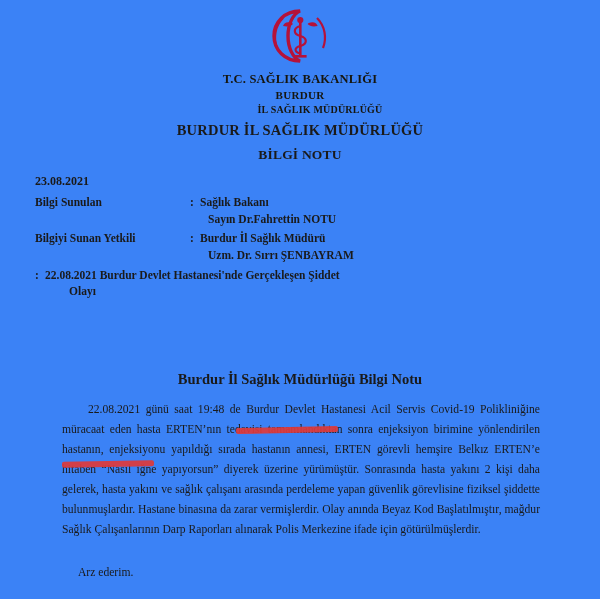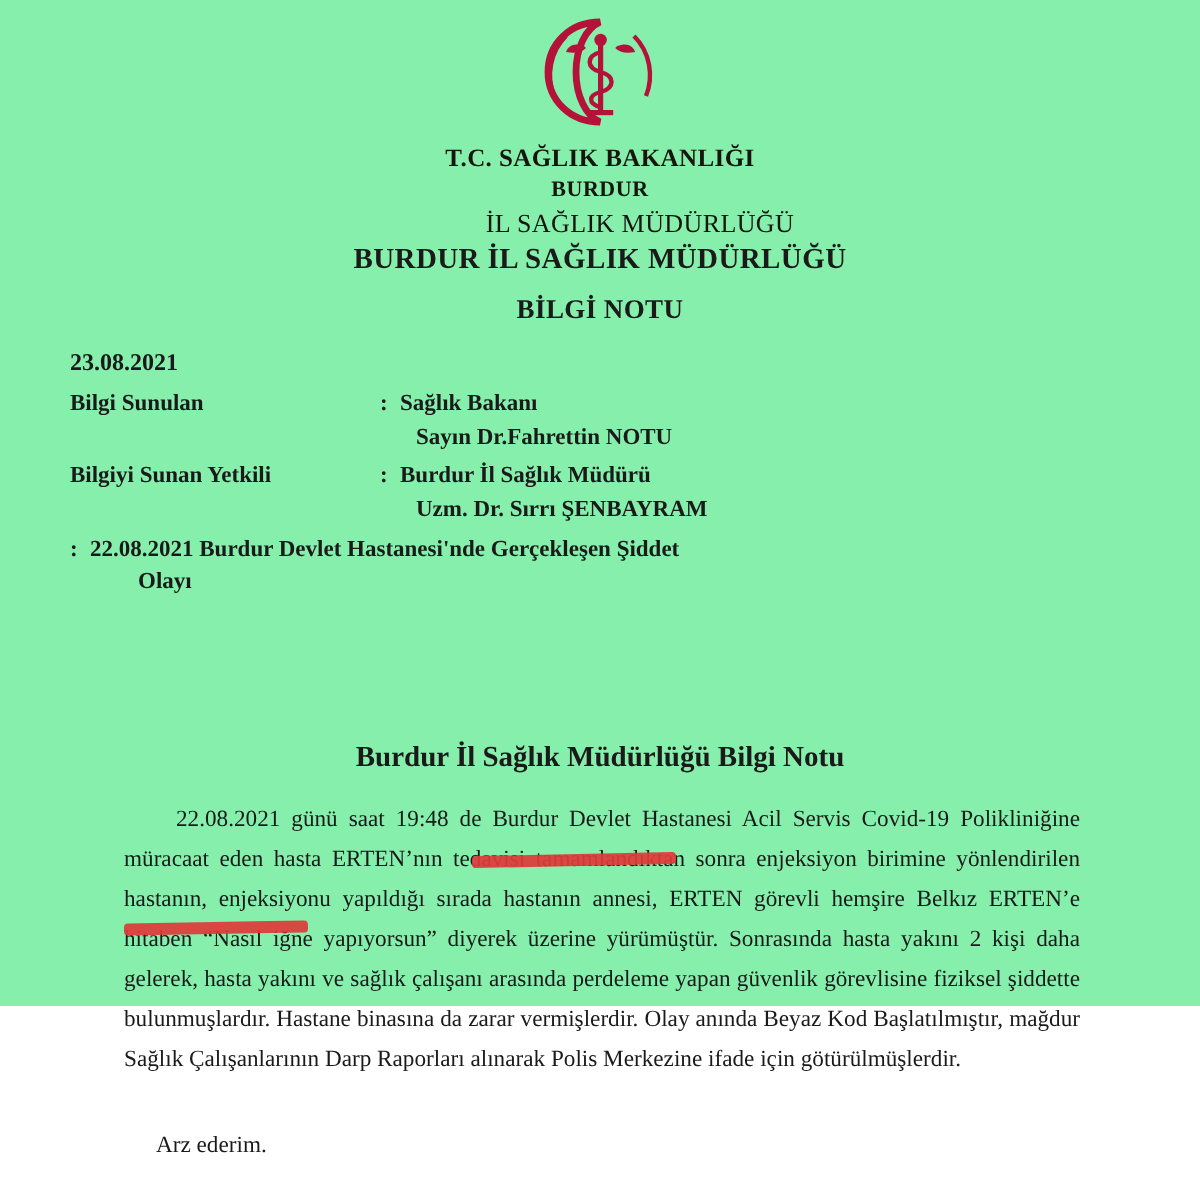--- a/index.html
+++ b/index.html
@@ -10,22 +10,22 @@
     width: 600px;
     height: 599px;
     background: #ffffff;
     font-family: "Liberation Serif", serif;
     color: #1a1a1a;
     overflow: hidden;
   }
   .page {
     position: relative;
     width: 600px;
-    height: 503px;
-    background: #86efac;
+    height: 599px;
+    background: #3b82f6;
     box-sizing: border-box;
   }
 
   
   .letterhead {
     position: absolute;
     top: 8px;
     left: 0;
     width: 100%;
     text-align: center;
@@ -47,22 +47,22 @@
   .ministry-line2 {
     font-family: "Liberation Serif", serif;
     font-weight: bold;
     font-size: 11px;
     letter-spacing: 0.3px;
     color: #16160f;
     margin-top: 2px;
   }
   .ministry-line3 {
     font-family: "Liberation Serif", serif;
-    font-weight: normal;
-    font-size: 13px;
+    font-weight: bold;
+    font-size: 10px;
     letter-spacing: 0.2px;
     color: #16160f;
     margin-top: 3px;
     padding-left: 40px;
   }
 
   
   .doc-title {
     position: absolute;
     top: 122px;

